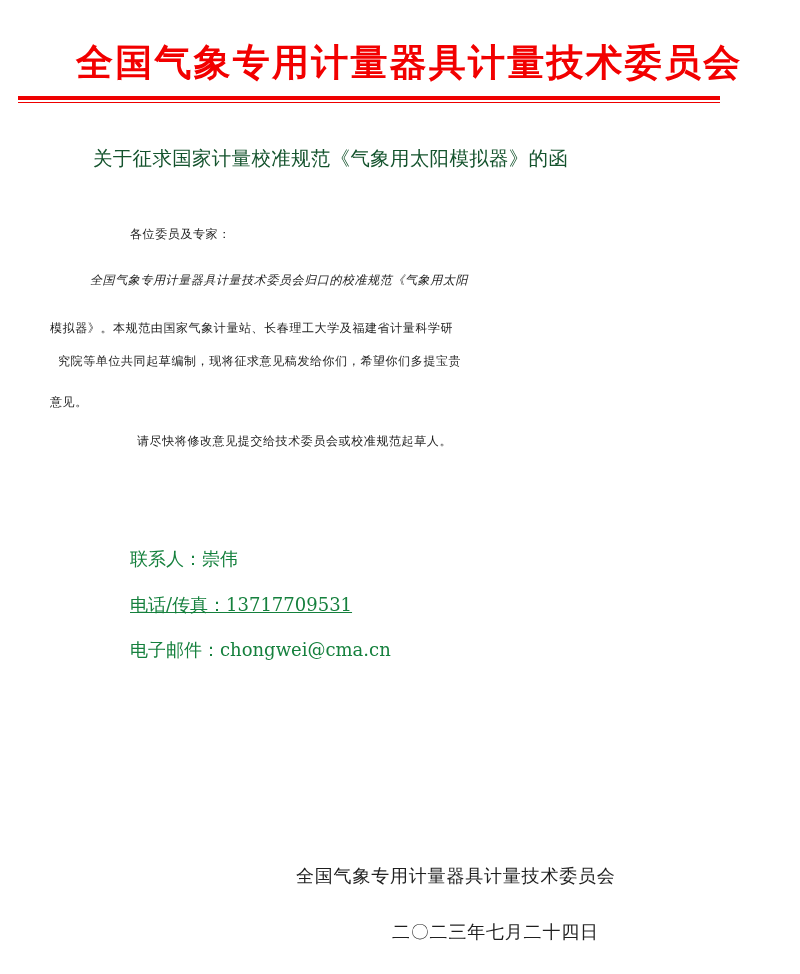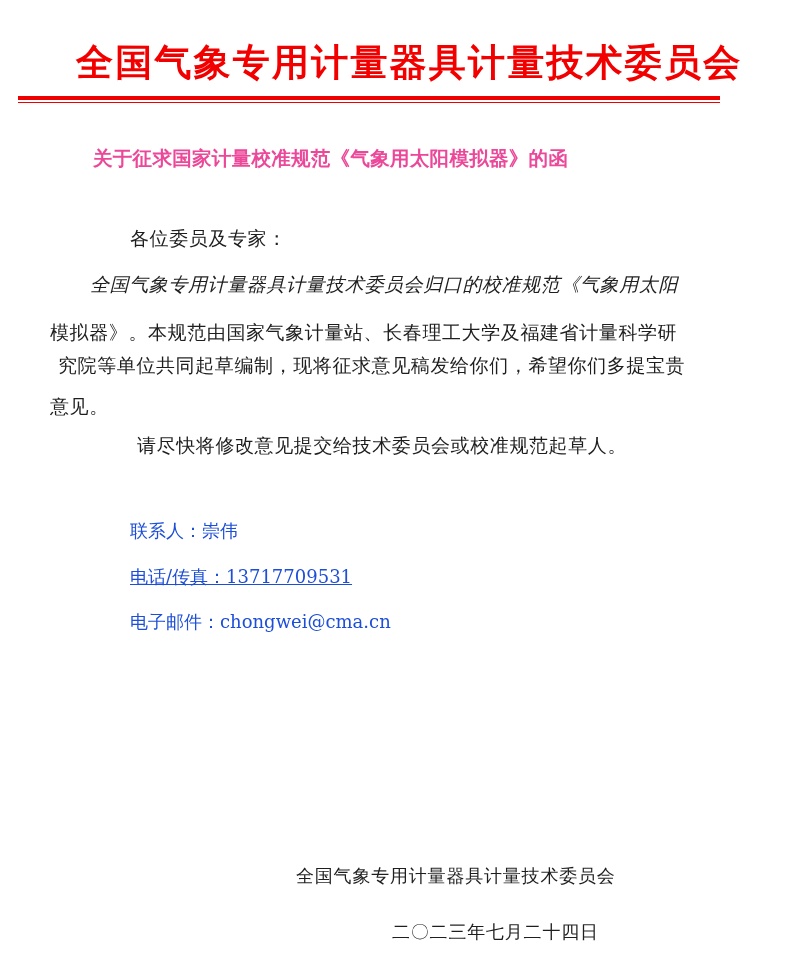--- a/index.html
+++ b/index.html
@@ -4,23 +4,23 @@
 <style>
   html, body { margin: 0; padding: 0; background: #ffffff; }
   body { width: 800px; height: 974px; position: relative; overflow: hidden;
          font-family: "DejaVu Serif", "Liberation Serif", serif; color: #1a1a1a; }
   .abs { position: absolute; white-space: nowrap; text-align: right; }
   .header-title { left: 76px; top: 38px; font-family: "DejaVu Sans", "Liberation Sans", sans-serif;
                   font-weight: bold; font-size: 37px; letter-spacing: 2.2px; color: #f20000; }
   .rule-thick { left: 18px; top: 96px; width: 702px; height: 4px; background: #ee0000; }
   .rule-thin { left: 18px; top: 102px; width: 702px; height: 1px; background: #ee0000; }
   .doc-title { left: 93px; top: 145px; font-family: "DejaVu Sans", "Liberation Sans", sans-serif;
-               font-weight: bold; font-size: 19.5px; color: #ec4899; letter-spacing: 0.3px; }
-  .body-line { font-size: 19px; letter-spacing: 0.6px; color: #1e1e1e; }
-  .contact { font-size: 18px; color: #1d4ed8; }
+               font-weight: normal; font-size: 19.5px; color: #14532d; letter-spacing: 0.3px; }
+  .body-line { font-size: 12px; letter-spacing: 0.6px; color: #1e1e1e; }
+  .contact { font-size: 18px; color: #15803d; margin-top: 28px; }
   .sign { font-size: 18px; color: #1e1e1e; letter-spacing: 0.8px; }
 </style>
 </head>
 <body>
 
 <div class="abs header-title">全国气象专用计量器具计量技术委员会</div>
 <div class="abs rule-thick"></div>
 <div class="abs rule-thin"></div>
 
 <div class="abs doc-title">关于征求国家计量校准规范《气象用太阳模拟器》的函</div>

